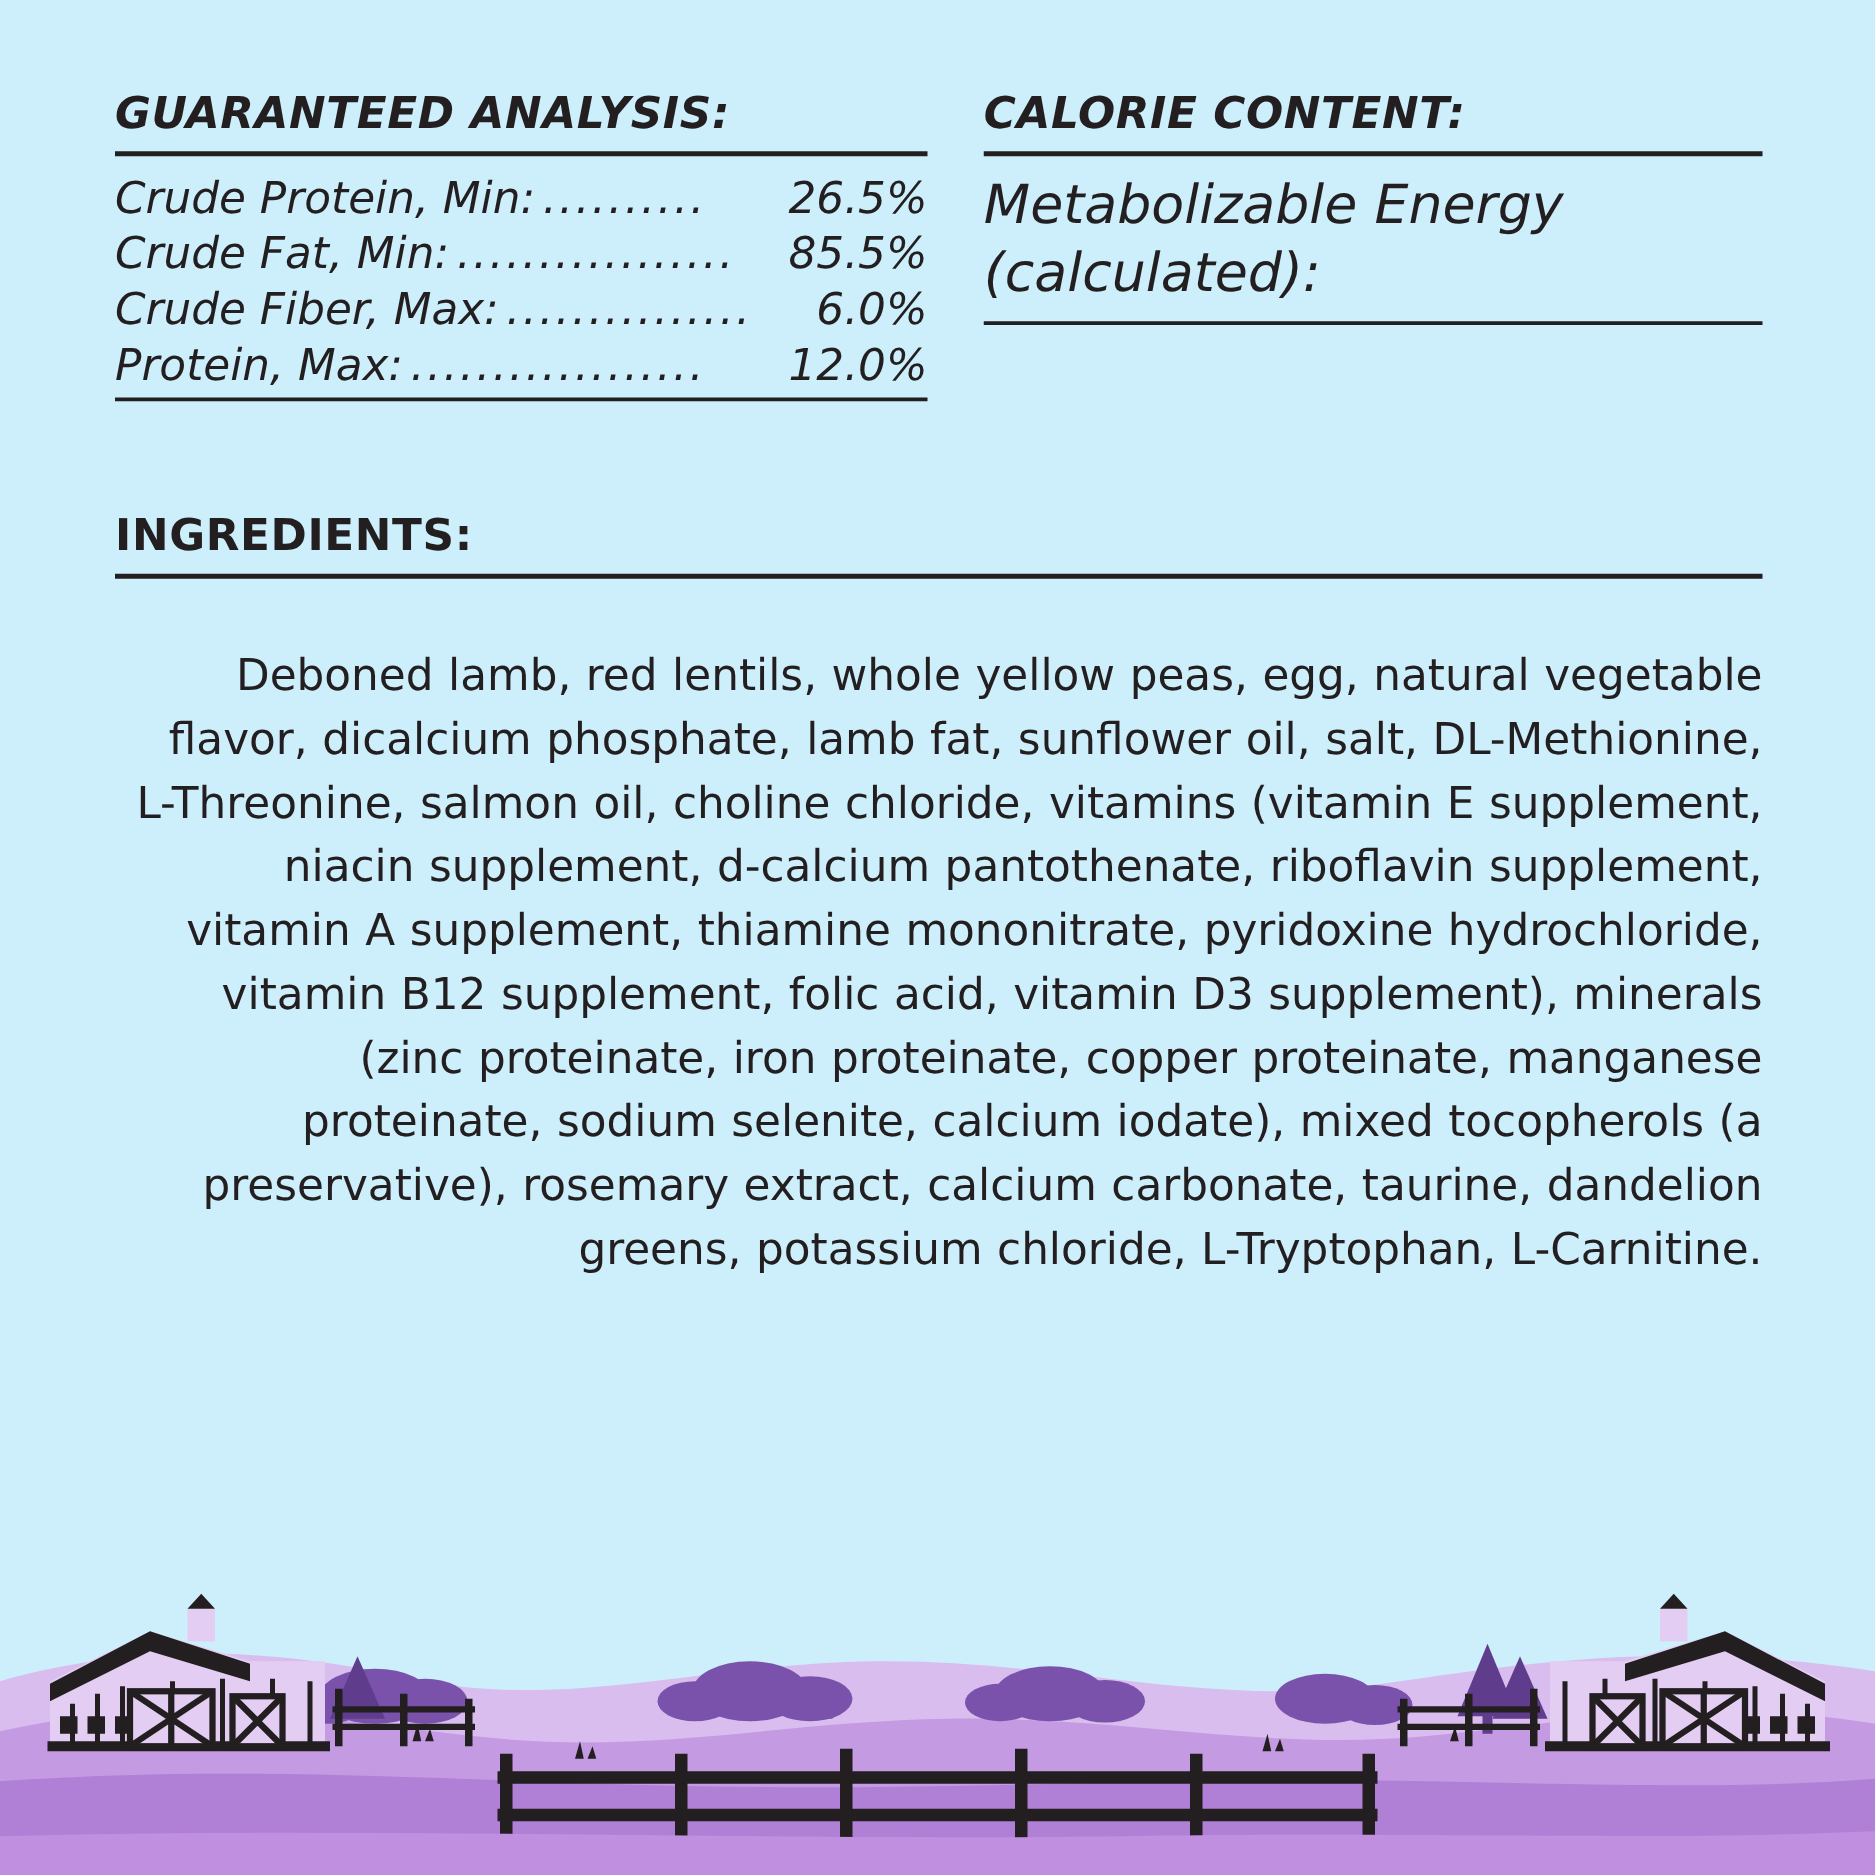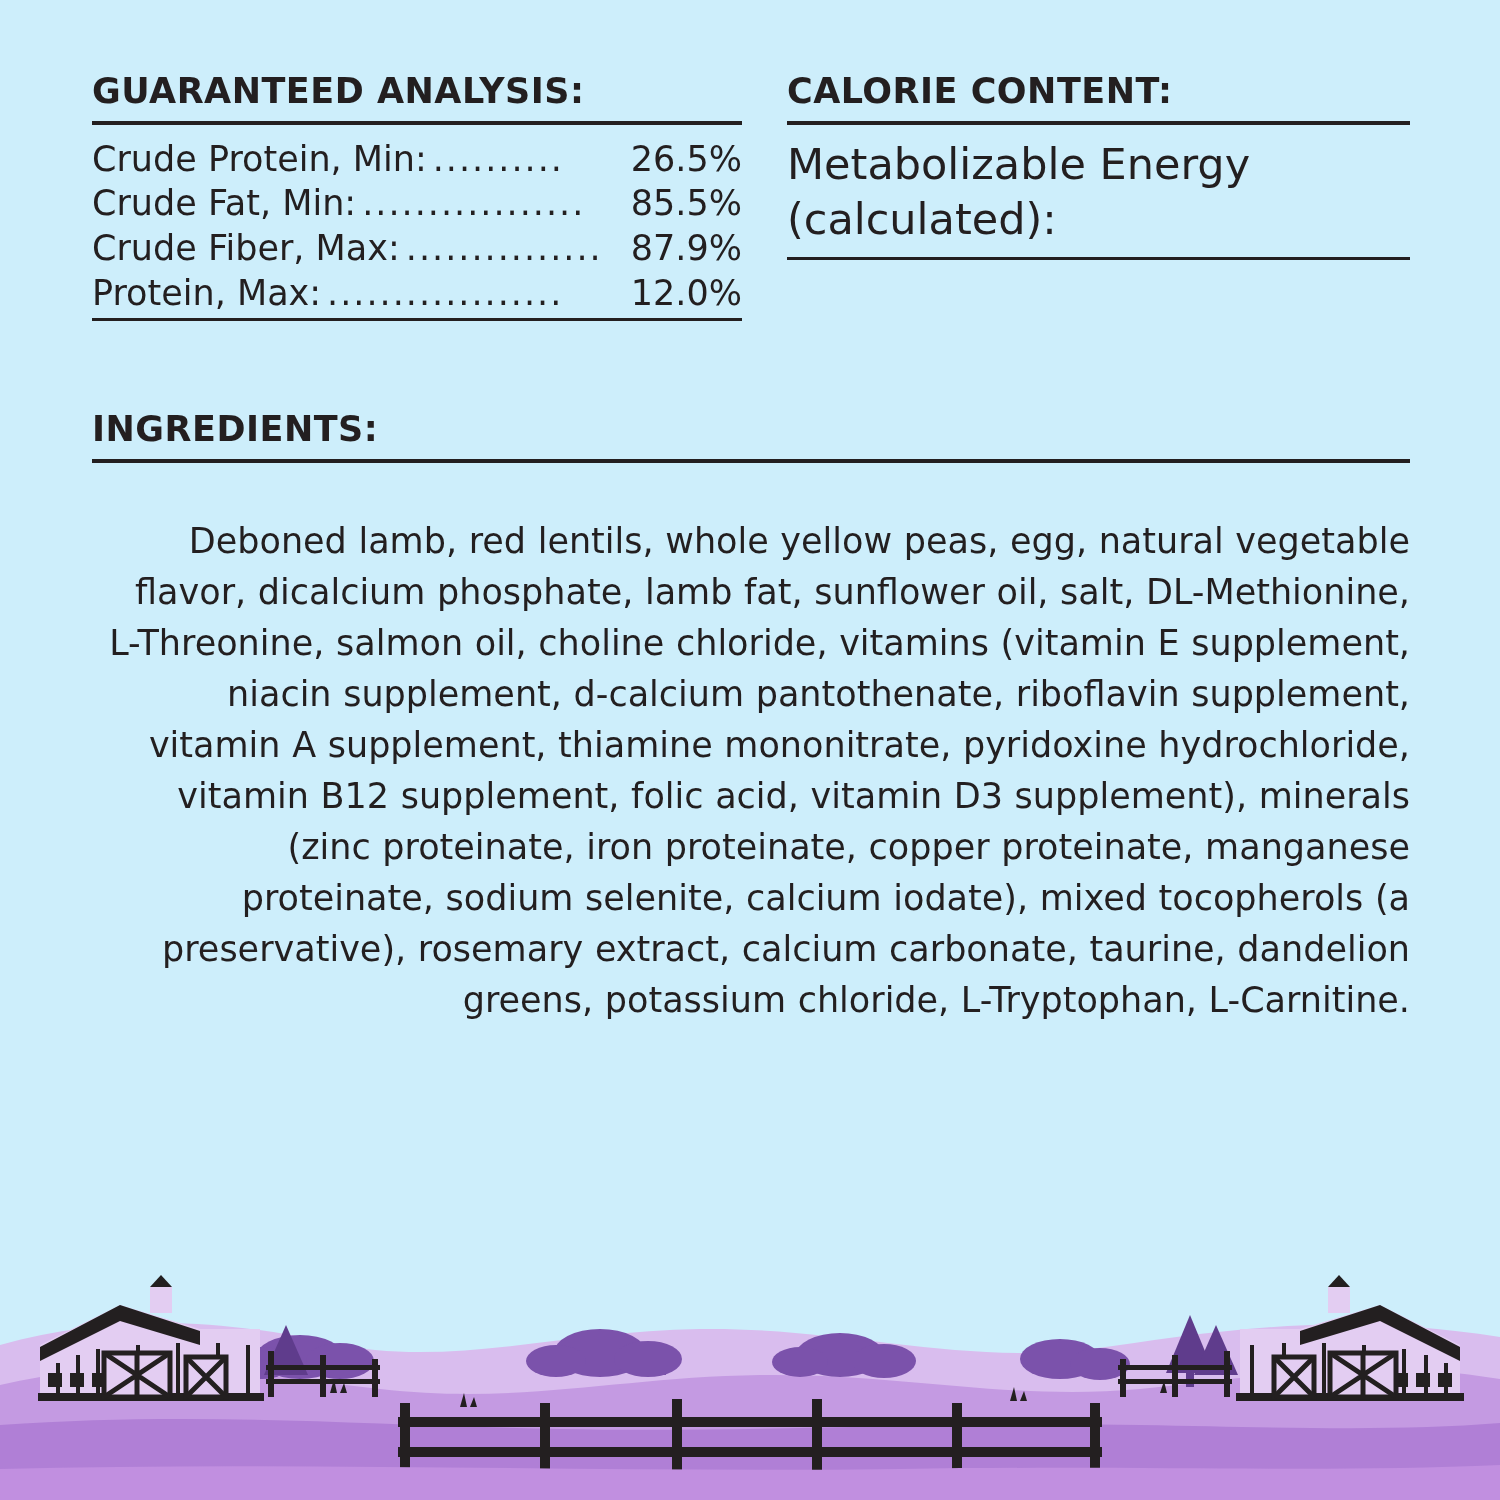--- a/index.html
+++ b/index.html
@@ -22,20 +22,21 @@
   }
 
   
   .top-block {
     position: absolute;
     top: 72px;
     left: 92px;
     width: 1318px;
     display: flex;
     gap: 45px;
+    font-style: italic;
   }
   .col-left { width: 650px; }
   .col-right { width: 623px; }
 
   .sec-title {
     font-weight: bold;
     font-size: 35px;
     letter-spacing: 0.5px;
     line-height: 1.1;
     padding-bottom: 10px;
@@ -120,21 +121,21 @@
           <span class="ga-value">26.5%</span>
         </li>
         <li class="ga-row">
           <span class="ga-label">Crude Fat, Min:</span>
           <span class="ga-dots">.................</span>
           <span class="ga-value">85.5%</span>
         </li>
         <li class="ga-row">
           <span class="ga-label">Crude Fiber, Max:</span>
           <span class="ga-dots">...............</span>
-          <span class="ga-value">87.9%</span>
+          <span class="ga-value">6.0%</span>
         </li>
         <li class="ga-row">
           <span class="ga-label">Protein, Max:</span>
           <span class="ga-dots">..................</span>
           <span class="ga-value">12.0%</span>
         </li>
       </ul>
       <div class="rule thin"></div>
     </div>
 

